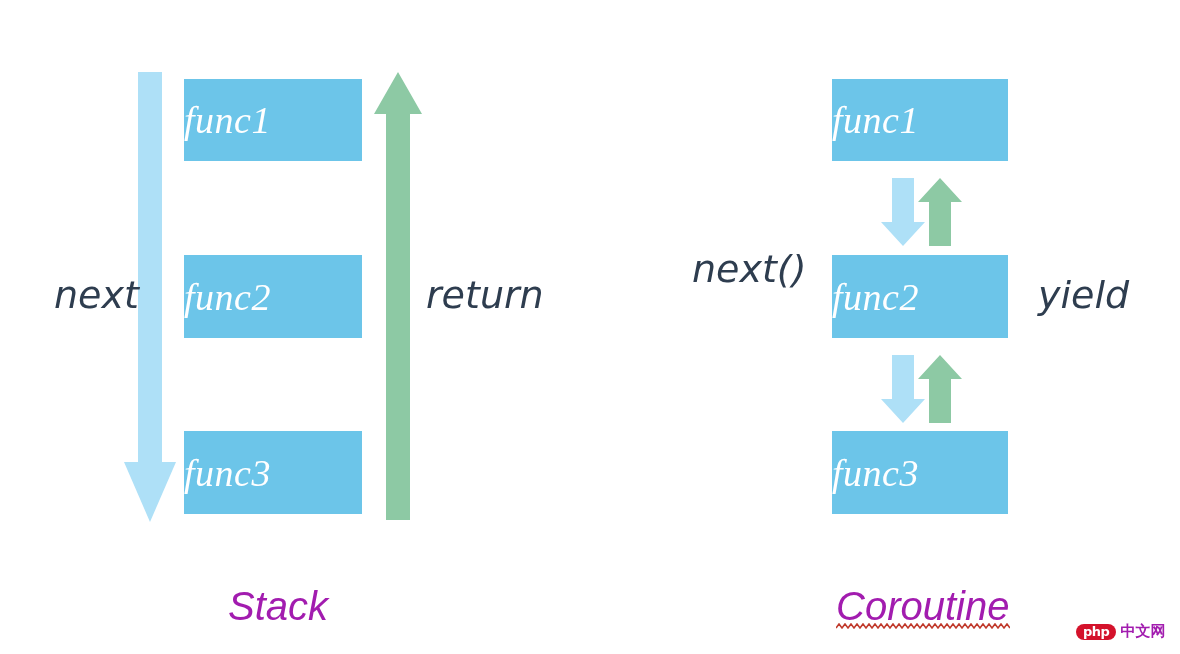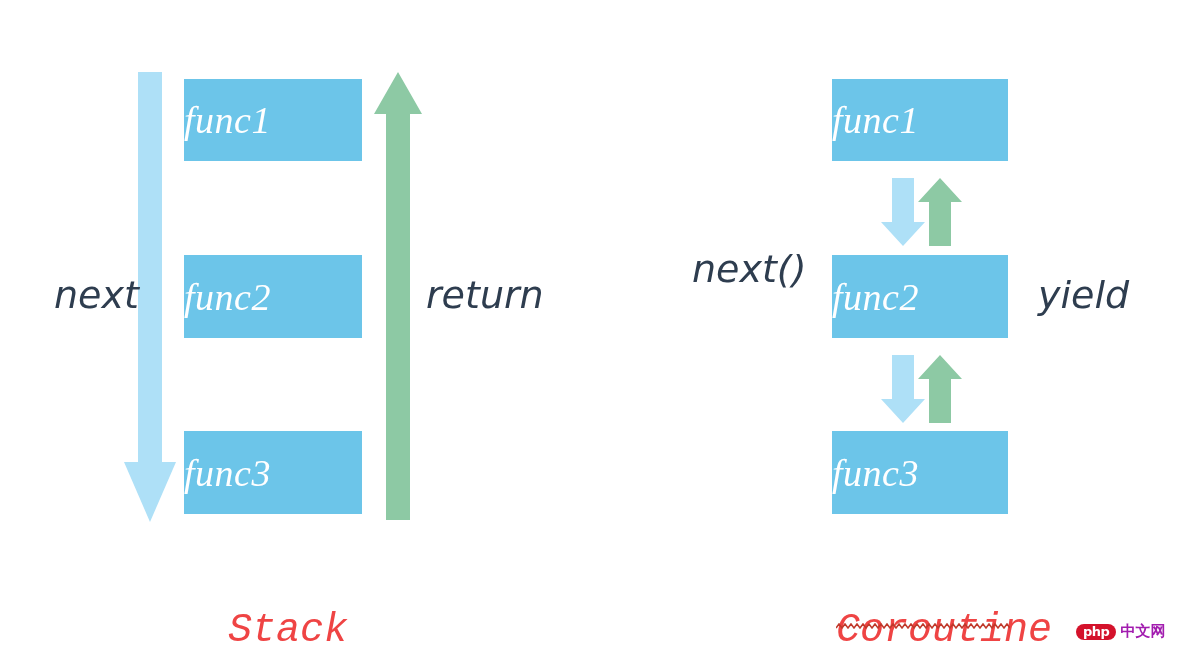--- a/index.html
+++ b/index.html
@@ -41,26 +41,25 @@
     color: #2E3D4F;
     font-style: italic;
     font-size: 38px;
     font-family: "DejaVu Sans", sans-serif;
     white-space: nowrap;
     line-height: 1.12;
   }
 
   .bottom-label {
     position: absolute;
-    color: #ef4444;
+    color: #a21caf;
     font-style: italic;
     font-size: 40px;
-    font-family: Liberation Mono, monospace;
+    font-family: Liberation Sans, sans-serif;
     white-space: nowrap;
-    margin-top: 24px;
   }
 
   .squiggle {
     position: absolute;
     height: 7px;
     pointer-events: none;
   }
 
   .arrow-svg {
     position: absolute;

